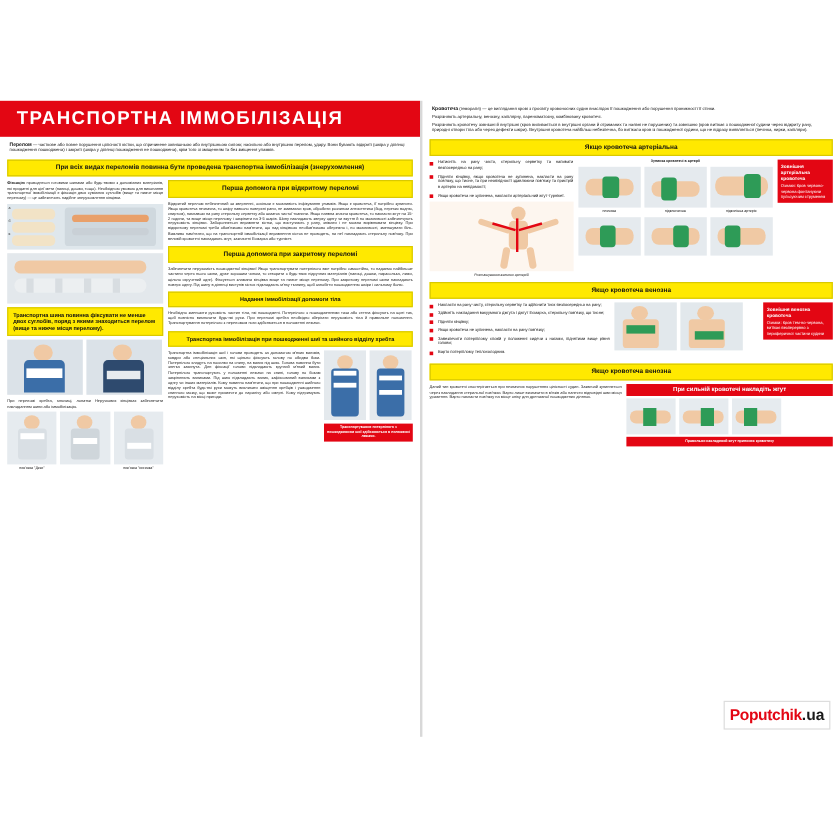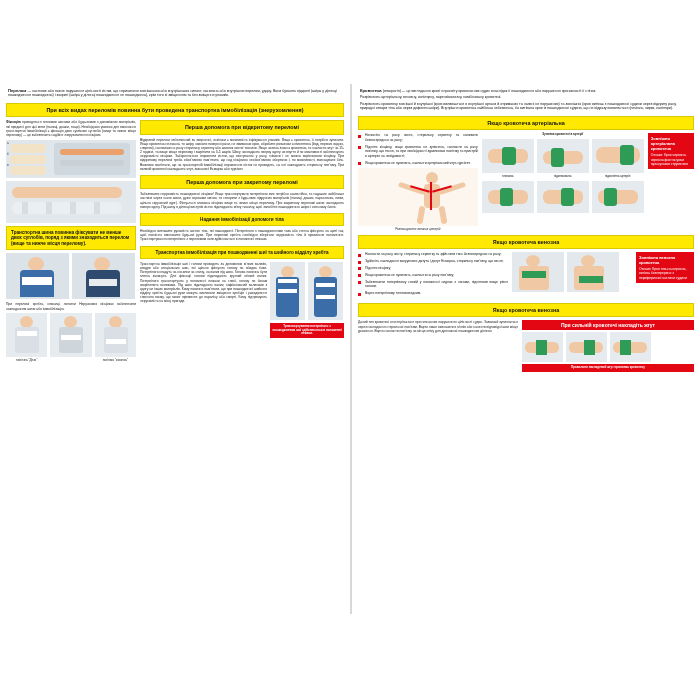--- a/index.html
+++ b/index.html
@@ -50,20 +50,23 @@
 
   .tourn-label{font-size:3px;color:#111;text-align:center;margin-top:1px;}
 </style>
 </head>
 <body>
 
 <div class="poster">
 
   <div class="col col-left">
 
+    <div class="hdr">
+      <h1>ТРАНСПОРТНА ІММОБІЛІЗАЦІЯ</h1>
+    </div>
 
     <div class="intro">
       <span class="lead">Перелом</span><span> — часткове або повне порушення цілісності кістки, що спричинене зовнішньою або внутрішньою силою; насильно або внутрішню перелом, удару. Вони бувають відкриті (шкіра у ділянці пошкодження пошкоджена) і закриті (шкіра у ділянці пошкодження не пошкоджена), крім того зі зміщенням та без зміщення уламків.</span>
     </div>
 
     <div class="yellowbar">При всіх видах переломів повинна бути проведена транспортна іммобілізація (знерухомлення)</div>
 
     <div class="twocol">
 
       <div class="cc-left">
@@ -305,15 +308,18 @@
           </div>
           <div class="img" style="width:41px;height:30px;background:#e6ebef;">
             <div style="position:absolute;left:3px;top:10px;width:34px;height:11px;background:#f0c9a4;border-radius:5px;"></div>
             <div style="position:absolute;left:10px;top:8px;width:11px;height:15px;background:#2e9b57;"></div>
           </div>
         </div>
         <div class="redbar" style="margin:2px 0 0 0;padding:2px;font-size:3px;">Правильно накладений жгут припиняє кровотечу</div>
       </div>
     </div>
 
+    <div class="logo">
+      <span class="p">Poputchik</span><span class="ua">.ua</span>
+    </div>
   </div>
 
 </div>
 
 </body></html>

